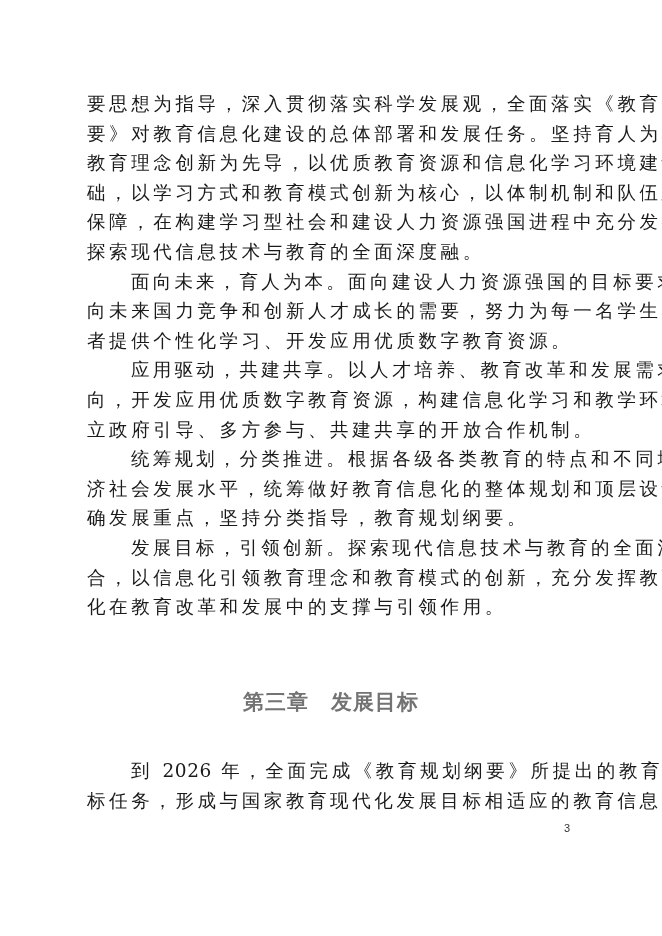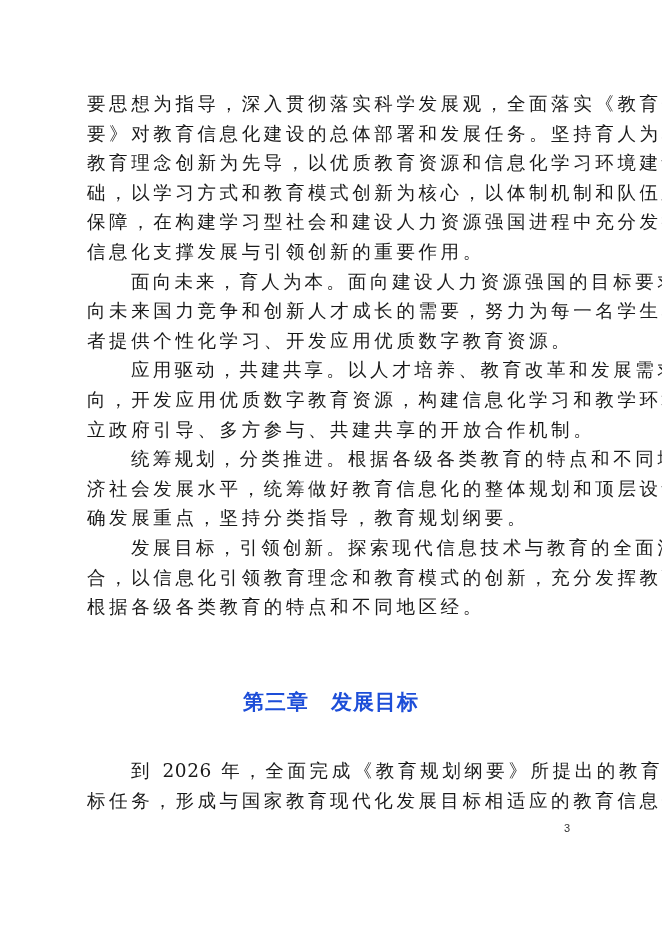--- a/index.html
+++ b/index.html
@@ -12,21 +12,21 @@
     font-family: "DejaVu Serif", "Liberation Serif", serif;
     font-size: 18.5px; line-height: 29.6px; color: #1a1a1a;
     letter-spacing: 3.6px;
   }
   .line { white-space: nowrap; height: 29.6px; }
   .indent { padding-left: 44px; }
   .bold { font-weight: normal; font-family: "DejaVu Sans", sans-serif; letter-spacing: 3.2px; }
   .heading {
     position: absolute; left: 0; width: 662px; top: 688px; text-align: center;
     font-family: "DejaVu Sans", "Liberation Sans", sans-serif; font-weight: bold;
-    font-size: 21px; color: #1d4ed8; letter-spacing: 1px;
+    font-size: 21px; color: #737373; letter-spacing: 1px;
   }
   .heading .gap { display: inline-block; width: 22px; }
   .tail-text {
     position: absolute; left: 87px; top: 756px; width: 500px;
     font-family: "DejaVu Serif", "Liberation Serif", serif;
     font-size: 18.5px; line-height: 29.6px; color: #1a1a1a; letter-spacing: 3.6px;
   }
   .num { letter-spacing: 0.5px; }
   .page-number {
     position: absolute; left: 564px; top: 822px;
@@ -37,38 +37,38 @@
 <body>
 
 <div class="page">
 
   <div class="body-text">
     <div class="line">要思想为指导，深入贯彻落实科学发展观，全面落实《教育规划纲</div>
     <div class="line">要》对教育信息化建设的总体部署和发展任务。坚持育人为本，以</div>
     <div class="line">教育理念创新为先导，以优质教育资源和信息化学习环境建设为基</div>
     <div class="line">础，以学习方式和教育模式创新为核心，以体制机制和队伍建设为</div>
     <div class="line">保障，在构建学习型社会和建设人力资源强国进程中充分发挥教育</div>
-    <div class="line">信息化支撑发展与引领创新的重要作用。</div>
+    <div class="line">探索现代信息技术与教育的全面深度融。</div>
 
 
     <div class="line indent"><span class="bold">面向未来，育人为本。</span><span>面向建设人力资源强国的目标要求，面</span></div>
     <div class="line">向未来国力竞争和创新人才成长的需要，努力为每一名学生和学习</div>
     <div class="line">者提供个性化学习、开发应用优质数字教育资源。</div>
 
     <div class="line indent"><span class="bold">应用驱动，共建共享。</span><span>以人才培养、教育改革和发展需求为导</span></div>
     <div class="line">向，开发应用优质数字教育资源，构建信息化学习和教学环境，建</div>
     <div class="line">立政府引导、多方参与、共建共享的开放合作机制。</div>
 
     <div class="line indent"><span class="bold">统筹规划，分类推进。</span><span>根据各级各类教育的特点和不同地区经</span></div>
     <div class="line">济社会发展水平，统筹做好教育信息化的整体规划和顶层设计，明</div>
     <div class="line">确发展重点，坚持分类指导，教育规划纲要。</div>
 
     <div class="line indent"><span class="bold">发展目标，引领创新。</span><span>探索现代信息技术与教育的全面深度融</span></div>
     <div class="line">合，以信息化引领教育理念和教育模式的创新，充分发挥教育信息</div>
-    <div class="line">根据各级各类教育的特点和不同地区经。</div>
+    <div class="line">化在教育改革和发展中的支撑与引领作用。</div>
   </div>
 
   <div class="heading">
     <span>第三章</span><span class="gap"></span><span>发展目标</span>
   </div>
 
   <div class="tail-text">
     <div class="line indent"><span>到</span> <span class="num">2026</span> <span>年，全面完成《教育规划纲要》所提出的教育信息化目</span></div>
     <div class="line">标任务，形成与国家教育现代化发展目标相适应的教育信息化体系，</div>
   </div>

